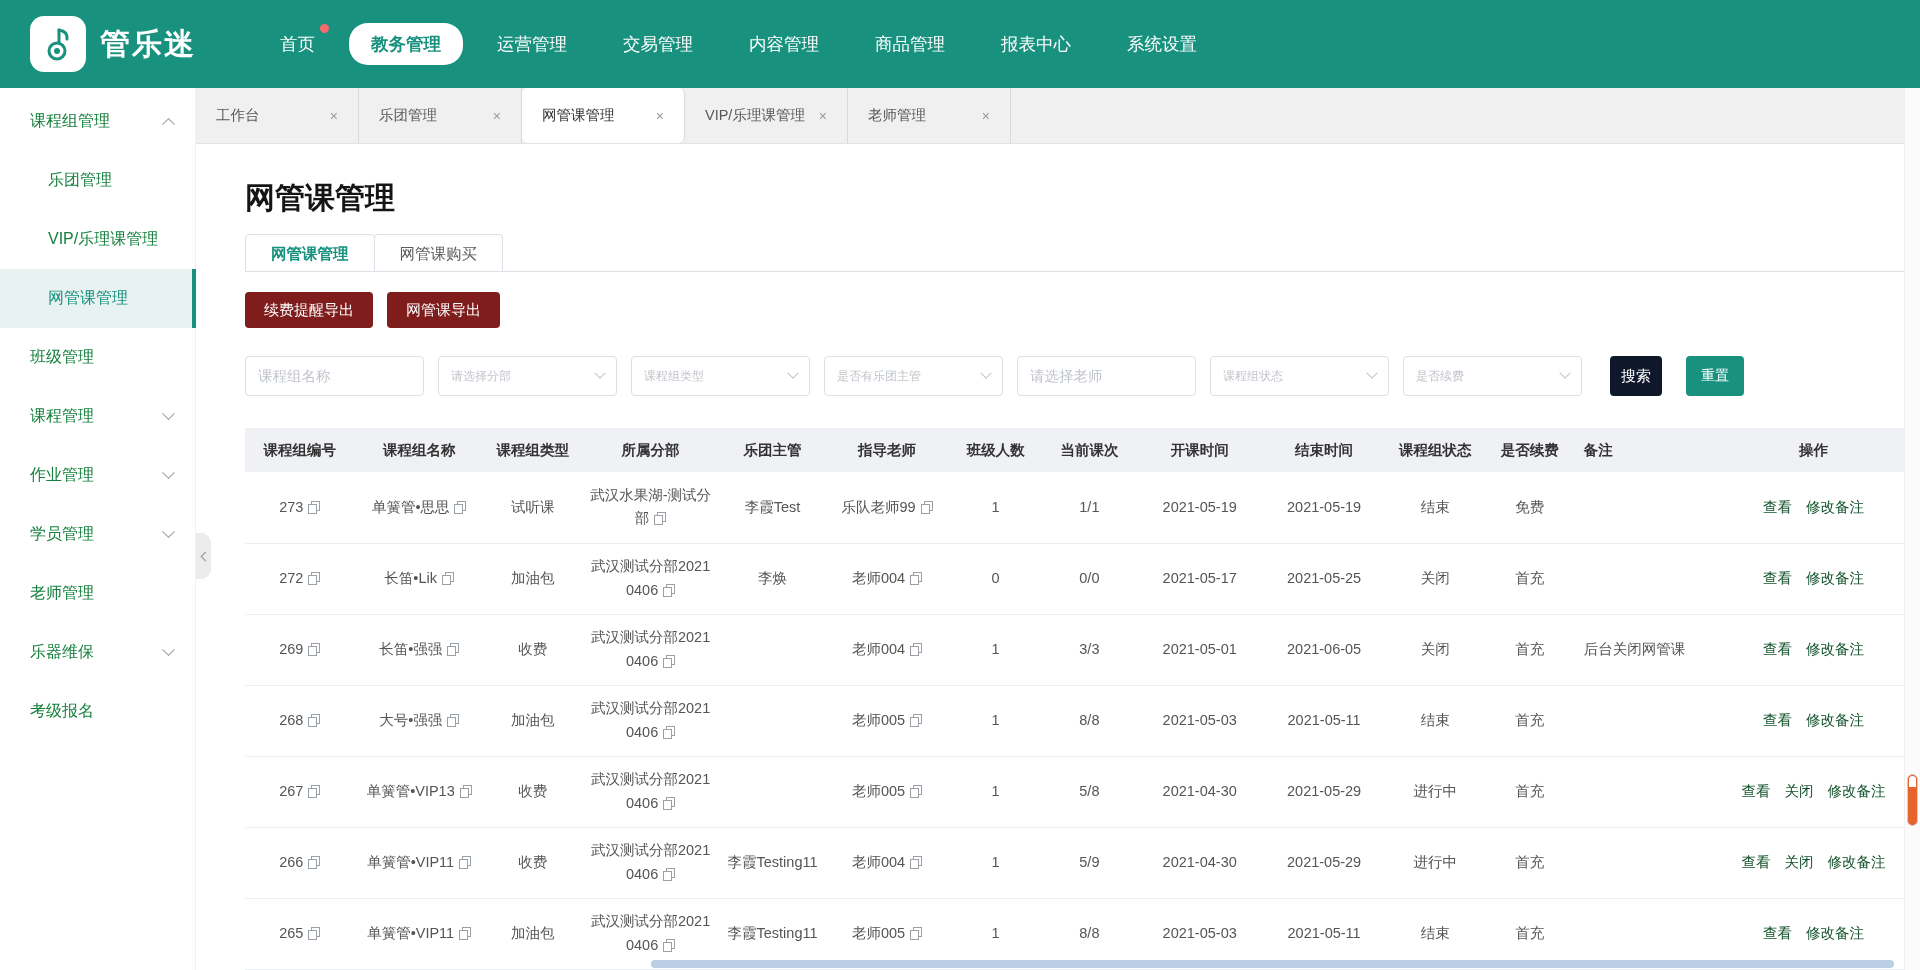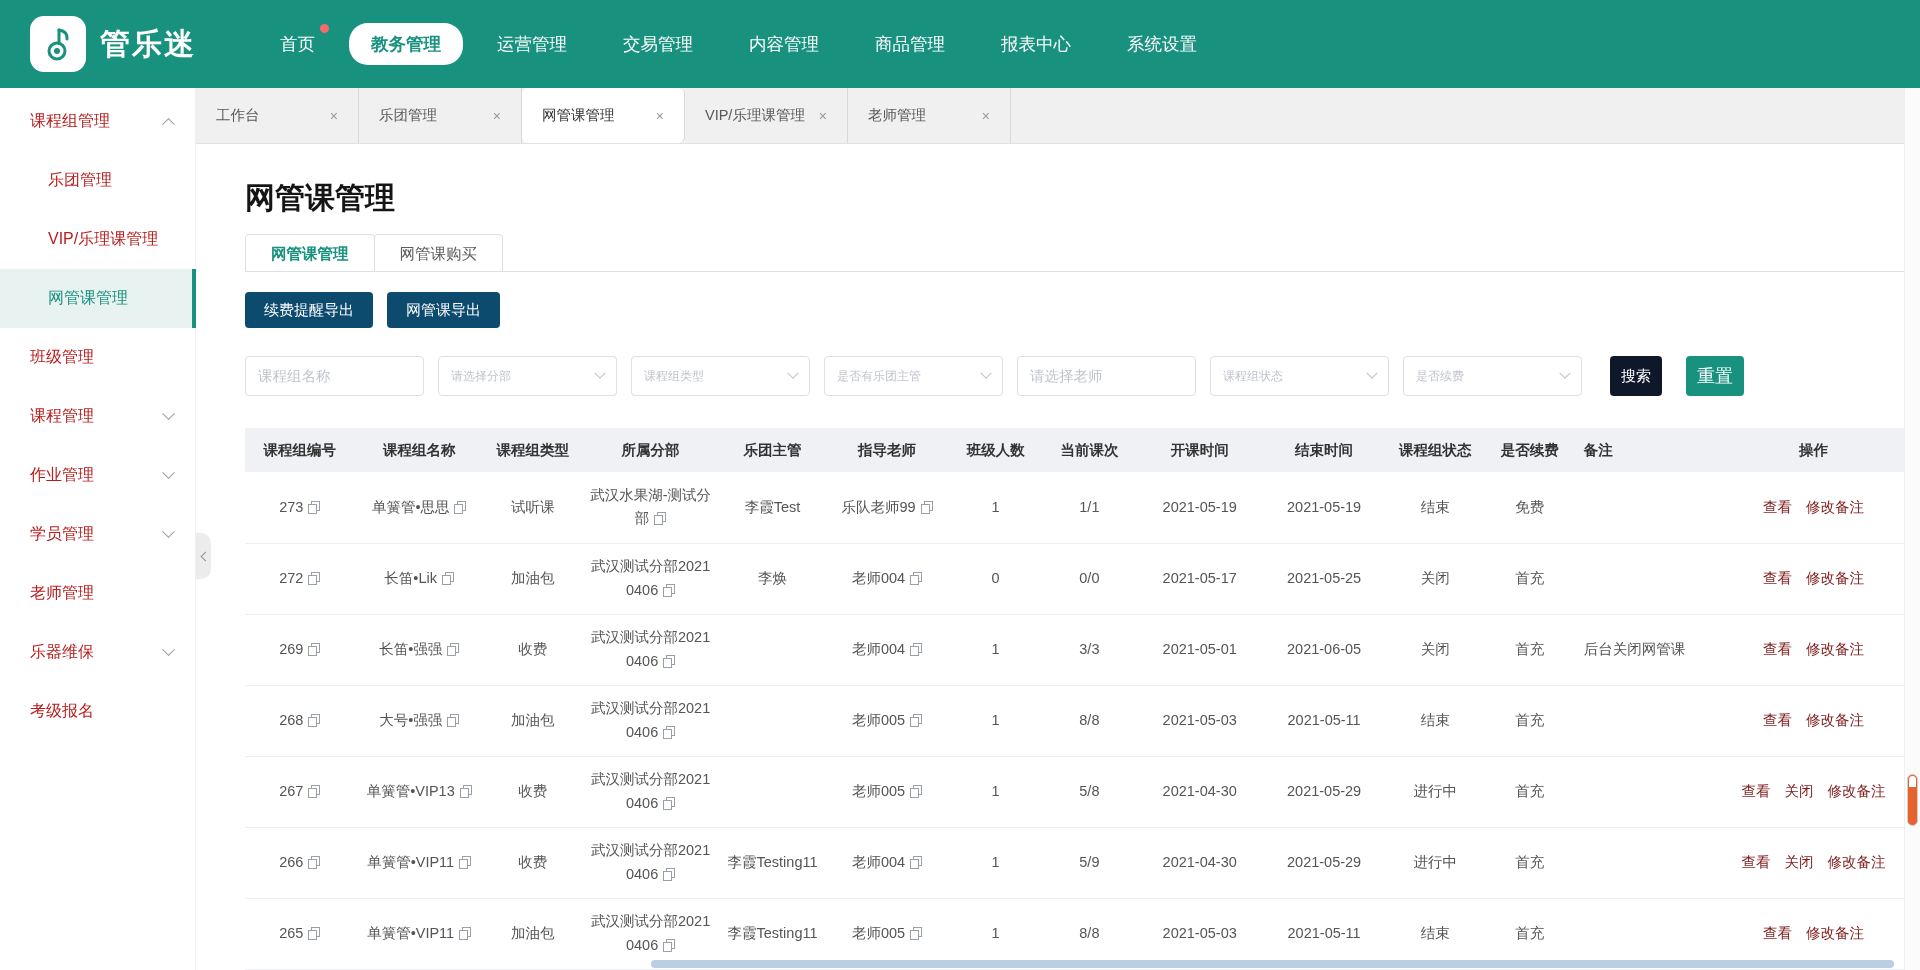--- a/index.html
+++ b/index.html
@@ -12,21 +12,21 @@
   .nav-item{position:relative;color:#fff;font-size:17.5px;padding:9px 22px;border-radius:19px;cursor:pointer;white-space:nowrap}
   .nav-item.active{background:#fff;color:#18917F;font-weight:bold}
   .badge-dot{position:absolute;top:1px;right:8px;width:9px;height:9px;border-radius:50%;background:#F8696B}
   .header-right{margin-left:auto;display:flex;align-items:center;gap:26px;margin-right:30px}
   .hicon{width:26px;height:26px;cursor:pointer;display:block}
   .avatar{width:44px;height:44px;border-radius:50%;background:#fff;overflow:hidden;border:2px solid rgba(255,255,255,.85);flex:none}
   .user-name{color:#fff;font-size:16px;margin-left:-14px}
   
   .layout{display:flex;height:882px;position:relative}
   .sidebar{width:196px;background:#fff;border-right:1px solid #f0f0f0;padding-top:4px;flex:none}
-  .side-item{height:59px;display:flex;align-items:center;padding:0 22px 0 30px;font-size:16px;color:#b91c1c;cursor:pointer;position:relative}
+  .side-item{height:59px;display:flex;align-items:center;padding:0 22px 0 30px;font-size:16px;color:#15803d;cursor:pointer;position:relative}
   .side-item.child{padding-left:48px}
   .side-item.active{background:#E8F2F0;color:#18917F}
   .side-item.active::after{content:"";position:absolute;right:-1px;top:0;bottom:0;width:4px;background:#18917F}
   .chev{margin-left:auto;width:9px;height:9px;border-right:1.6px solid #9aa0a8;border-bottom:1.6px solid #9aa0a8;flex:none}
   .chev.down{transform:rotate(45deg) translate(-2px,-2px)}
   .chev.up{transform:rotate(-135deg) translate(-2px,-2px)}
   .main{flex:1;display:flex;flex-direction:column;min-width:0}
   
   .stabbar{height:56px;background:#F0F0F0;display:flex;align-items:stretch;border-bottom:1px solid #E3E3E3;flex:none}
   .stab{width:163px;display:flex;justify-content:space-between;align-items:center;padding:0 20px;font-size:14.5px;color:#595959;border-right:1px solid #D9D9D9;cursor:pointer;white-space:nowrap}
@@ -34,35 +34,35 @@
   .stab .x{color:#999;font-size:14px;margin-left:10px}
   
   .content{flex:1;background:#fff;padding:0 16px 0 49px;position:relative;overflow:hidden}
   .page-title{font-size:30px;font-weight:bold;color:#151515;margin-top:34px;height:34px}
   .card-tabs{display:flex;margin-top:22px;height:38px}
   .card-tabs .filler{flex:1;border-bottom:1px solid #DCDFE6}
   .ctab{height:38px;line-height:37px;padding:0 25px;border:1px solid #DCDFE6;border-radius:4px 4px 0 0;font-size:15.5px;color:#5c5c5c;background:#fff;cursor:pointer;margin-right:-1px;white-space:nowrap}
   .ctab.active{color:#18917F;font-weight:bold}
   .ctab:not(.active){border-bottom:1px solid #DCDFE6}
   .export-row{margin-top:20px;display:flex;gap:14px}
-  .btn-teal{background:#0c4a6e;color:#fff;border:none;border-radius:4px;height:36px;padding:0 19px;font-size:15px;cursor:pointer;font-family:inherit}
+  .btn-teal{background:#7f1d1d;color:#fff;border:none;border-radius:4px;height:36px;padding:0 19px;font-size:15px;cursor:pointer;font-family:inherit}
   .filter-row{margin-top:28px;display:flex;align-items:center}
   .fbox{width:179px;height:40px;border:1px solid #DCDFE6;border-radius:4px;display:flex;align-items:center;padding:0 12px;margin-right:14px;background:#fff;flex:none}
   .fbox .ph{color:#C0C4CC;font-size:12px;white-space:nowrap;overflow:hidden}
   .fbox input{border:none;outline:none;width:100%;font-size:14.5px;color:#333;font-family:inherit;background:transparent}
   .fbox input::placeholder{color:#C0C4CC}
   .caret{margin-left:auto;width:8px;height:8px;border-right:1.4px solid #C0C4CC;border-bottom:1.4px solid #C0C4CC;transform:rotate(45deg) translate(-2px,-2px);flex:none}
   .btn-search{background:#0f172a;color:#fff;border:none;border-radius:4px;width:52px;height:40px;font-size:15px;margin-left:14px;cursor:pointer;font-family:inherit}
-  .btn-reset{background:#18917F;color:#fff;border:none;border-radius:4px;width:58px;height:40px;font-size:18px;margin-left:24px;cursor:pointer;font-family:inherit}
+  .btn-reset{background:#18917F;color:#fff;border:none;border-radius:4px;width:58px;height:40px;font-size:14px;margin-left:24px;cursor:pointer;font-family:inherit}
   
   table{width:100%;border-collapse:collapse;margin-top:32px;table-layout:fixed}
   thead th{background:#F0F1F5;height:44px;font-size:14.5px;color:#333;font-weight:bold;text-align:center;padding:0 6px;white-space:nowrap;overflow:hidden}
   tbody td{height:71px;border-bottom:1px solid #EBEEF5;font-size:14.5px;color:#555;text-align:center;padding:4px 6px;line-height:1.6;word-break:break-all;vertical-align:middle}
   th.remark,td.remark{text-align:left;padding-left:10px}
-  .a-link{color:#7f1d1d;text-decoration:none;margin:0 7px;cursor:pointer;white-space:nowrap}
+  .a-link{color:#14532d;text-decoration:none;margin:0 7px;cursor:pointer;white-space:nowrap}
   
   .cpy{position:relative;display:inline-block;width:12px;height:13px;margin-left:5px;vertical-align:-2px;cursor:pointer}
   .cpy::before{content:"";position:absolute;right:0;top:0;width:7px;height:8px;border:1px solid #9aa0a8;background:#fff}
   .cpy::after{content:"";position:absolute;left:0;bottom:0;width:7px;height:8px;border:1px solid #9aa0a8;background:#fff}
   
   .collapse-handle{position:absolute;left:196px;top:445px;width:15px;height:46px;background:#ECECEC;border-radius:0 10px 10px 0;display:flex;align-items:center;justify-content:center;cursor:pointer;z-index:6}
   .collapse-handle .lchev{width:7px;height:7px;border-left:1.6px solid #8f8f8f;border-bottom:1.6px solid #8f8f8f;transform:rotate(45deg);margin-left:3px}
   
   .vscroll{position:absolute;right:0;top:88px;bottom:0;width:16px;background:#FBFBFB;border-left:1px solid #EFEFEF;z-index:10}
   .vthumb{position:absolute;left:2px;right:2px;top:686px;height:52px;background:#E8622D;border:1px solid #CFCFCF;border-radius:7px}

